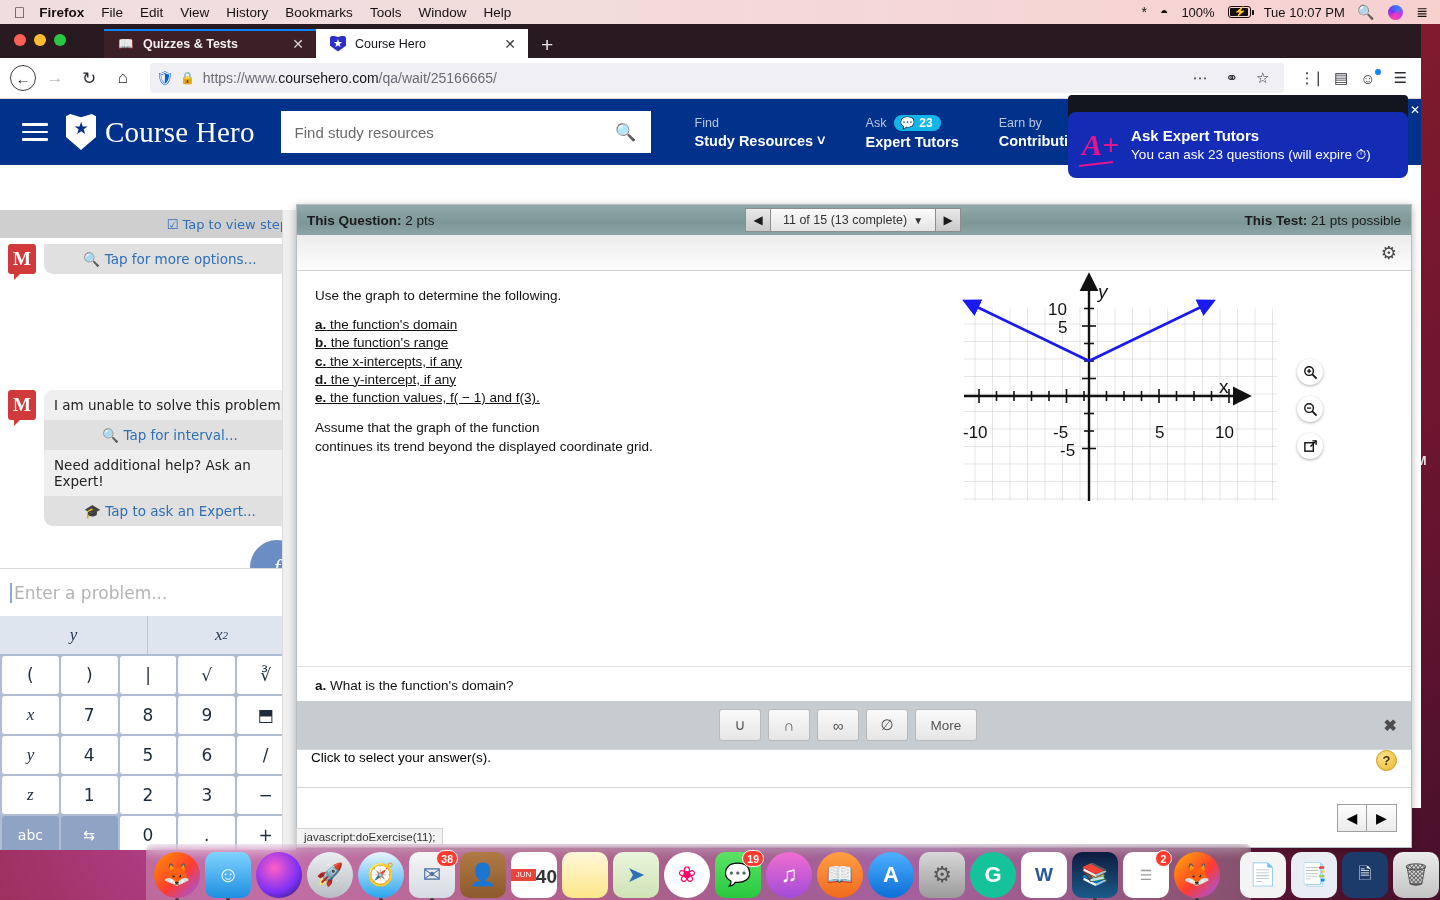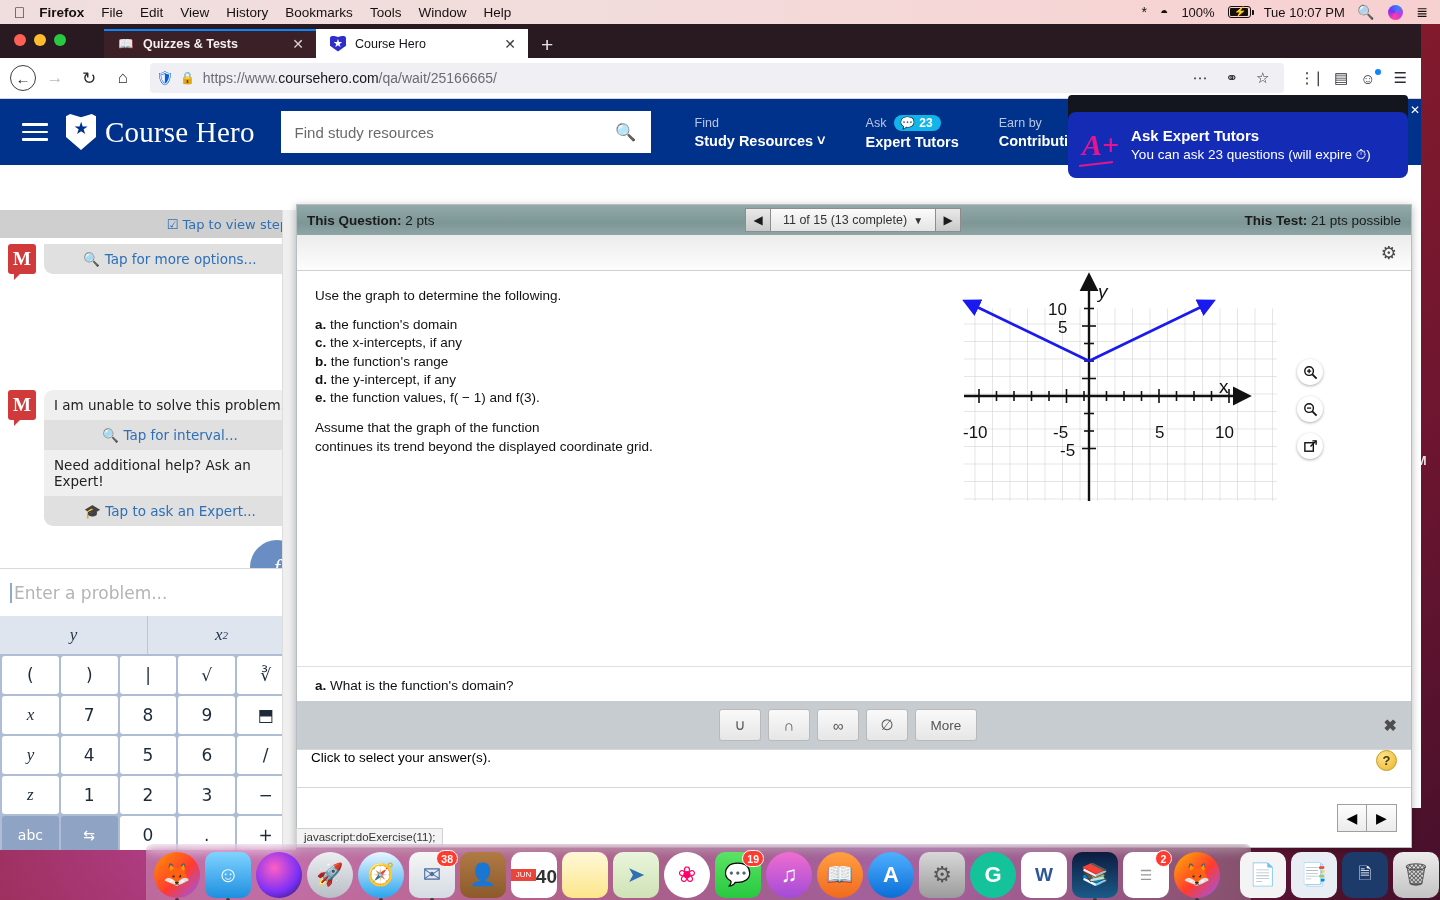--- a/index.html
+++ b/index.html
@@ -154,21 +154,21 @@
     font-size:12.5px; gap:6px; color:#333;}
   .mml-right { margin-left: auto; font-size: 13.5px; }
 
   #mml-gearbar { height: 36px; background: linear-gradient(#ececec,#fdfdfd);
     border-bottom: 1px solid #cfcfcf; display:flex; align-items:center; justify-content:flex-end; padding-right: 14px;}
   .gear { font-size: 18px; color: #4a4a4a; }
 
   #mml-body { padding: 16px 0 0 0; position: relative; height: 454px; overflow: hidden; }
   .qtext { padding: 0 18px; font-size: 13.5px; color: #111; line-height: 1.35; }
   .qtext .lead { margin-bottom: 11px; }
-  .qtext .item { white-space: nowrap; }
+  .qtext .item { white-space: nowrap; text-decoration: underline; }
   .qtext .item b { font-weight: bold; }
   .qtext .assume { margin-top: 12px; }
 
   #graph-wrap { position: absolute; left: 660px; top: 0px; width: 320px; height: 230px; }
   #graph-tools { position: absolute; left: 1000px; top: 88px; display: flex; flex-direction: column; gap: 11px; }
   .gtool { width: 26px; height: 26px; border-radius: 50%; background: #fff;
     box-shadow: 0 1px 3px rgba(0,0,0,.33); display:flex; align-items:center; justify-content:center;
     font-size: 14px; color: #111; }
 
   .sep { height: 1px; background: #dfdfdf; margin: 10px 0 0 0; }
@@ -421,24 +421,24 @@
 
   <div id="mml-gearbar">
     <span class="gear">⚙</span>
   </div>
 
   <div id="mml-body">
     <div class="qtext">
       <div class="lead">Use the graph to determine the following.</div>
       <div class="item"><b>a.</b>
         <span>the function's domain</span></div>
+      <div class="item"><b>b.</b>
+        <span>the function's range</span></div>
       <div class="item"><b>c.</b>
         <span>the x-intercepts, if any</span></div>
-      <div class="item"><b>b.</b>
-        <span>the function's range</span></div>
       <div class="item"><b>d.</b>
         <span>the y-intercept, if any</span></div>
       <div class="item"><b>e.</b>
         <span>the function values, f( − 1) and f(3).</span></div>
       <div class="assume">Assume that the graph of the function</div>
       <div>continues its trend beyond the displayed coordinate grid.</div>
     </div>
 
     <div id="graph-wrap">
       <svg width="320" height="230" viewBox="0 0 320 230">

